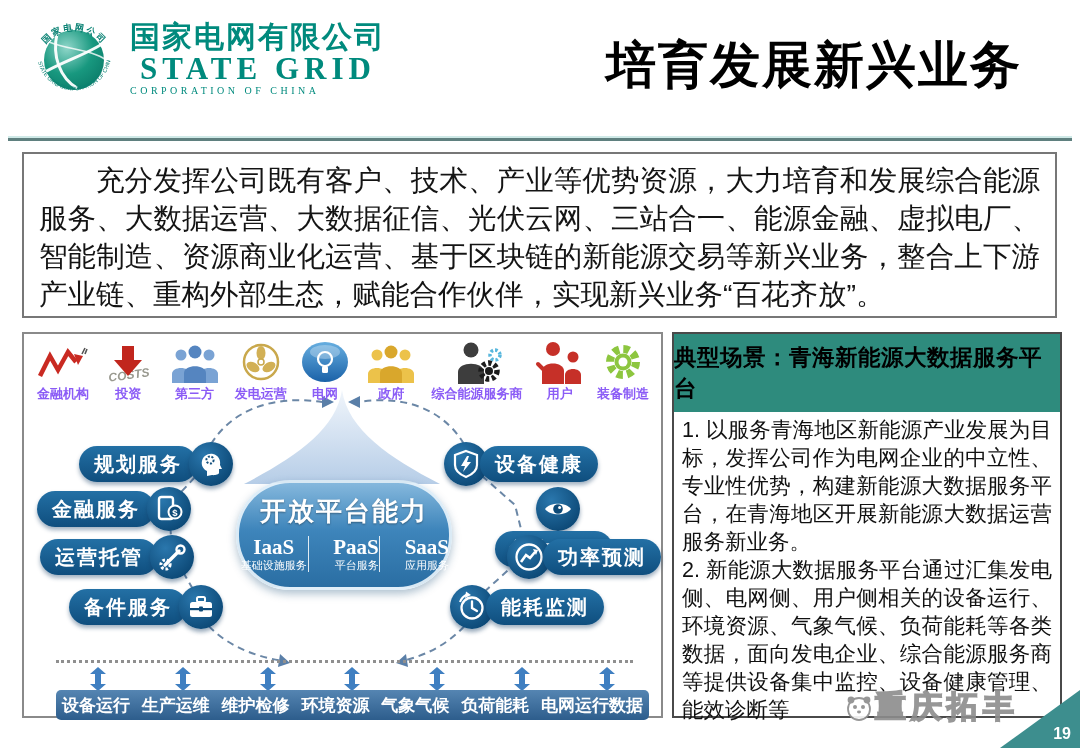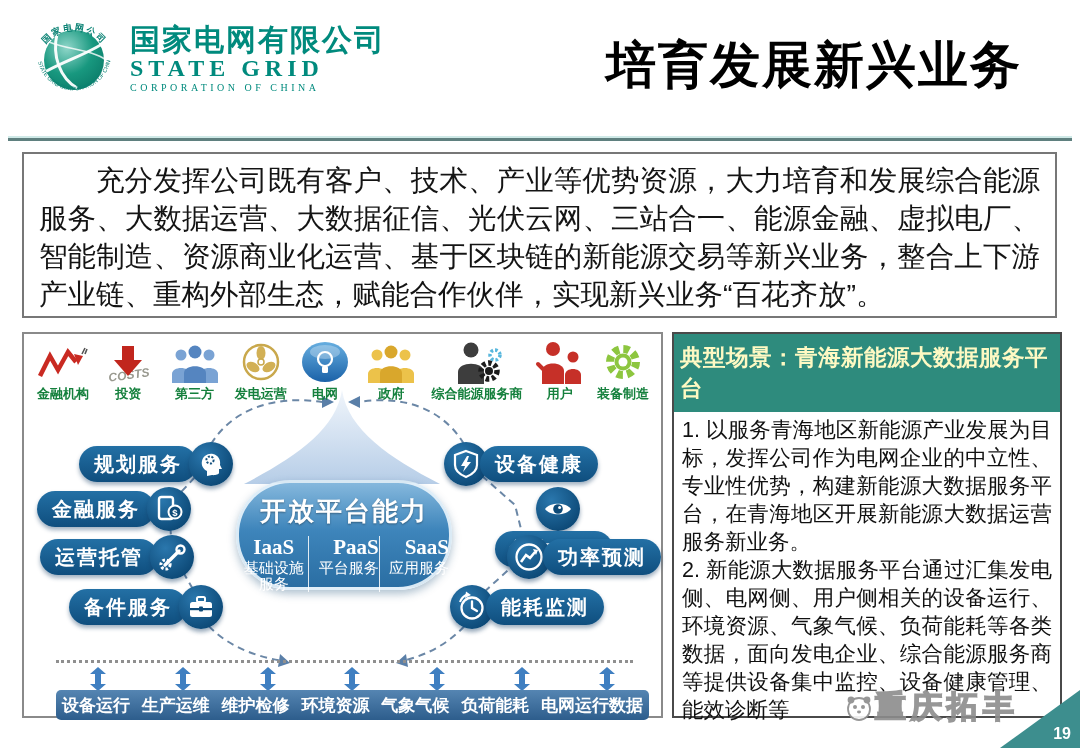--- a/index.html
+++ b/index.html
@@ -3,51 +3,51 @@
 <meta charset="utf-8">
 <style>
   html,body{margin:0;padding:0;background:#e8e8e8;}
   .page{position:relative;width:1080px;height:748px;background:#fff;overflow:hidden;
         font-family:"Liberation Sans","DejaVu Sans",sans-serif;}
 
   
   .logo-block{position:absolute;left:26px;top:8px;display:flex;align-items:center;}
   .logo-text{margin-left:8px;color:#008a7d;}
   .logo-cn{font-size:30px;font-weight:bold;letter-spacing:2px;line-height:1.1;}
-  .logo-en{font-family:"Liberation Serif","DejaVu Serif",serif;font-size:24px;font-weight:bold;letter-spacing:5px;line-height:1.05;}
+  .logo-en{font-family:"Liberation Serif","DejaVu Serif",serif;font-size:31px;font-weight:bold;letter-spacing:5px;line-height:1.05;text-align:center;}
   .logo-sub{font-family:"Liberation Serif","DejaVu Serif",serif;font-size:10px;letter-spacing:3.5px;}
   .slide-title{position:absolute;right:58px;top:32px;font-size:50px;font-weight:bold;color:#000;letter-spacing:2px;}
   .divider{position:absolute;left:8px;right:8px;top:136px;height:5px;
            background:linear-gradient(to bottom,#cfe9e7 0 38%,#5f807f 38% 100%);}
 
   
   .intro{position:absolute;left:22px;top:152px;width:1035px;height:166px;border:2px solid #777;
          box-sizing:border-box;background:#fff;padding:7px 15px 16px 15px;}
   .intro p{margin:0;text-indent:2em;font-size:28.5px;line-height:38px;color:#141414;text-align:justify;}
 
   
   .diagram{position:absolute;left:22px;top:332px;width:641px;height:386px;border:2px solid #8a8a8a;
            box-sizing:border-box;background:#fff;}
   .connector-svg{position:absolute;left:0;top:0;z-index:1;pointer-events:none;}
   .stakeholders{position:absolute;left:0;right:0;top:5px;display:flex;justify-content:space-between;
                 padding:0 12px;z-index:2;}
   .stakeholder{display:flex;flex-direction:column;align-items:center;}
   .sk-icon{height:45px;display:flex;align-items:flex-end;justify-content:center;}
-  .sk-label{font-size:13px;font-weight:bold;color:#15803d;margin-top:1px;white-space:nowrap;}
+  .sk-label{font-size:13px;font-weight:bold;color:#8b5cf6;margin-top:1px;white-space:nowrap;}
 
   .capsule{position:absolute;left:212px;top:146px;width:216px;height:110px;border-radius:54px;z-index:3;
            background:linear-gradient(to bottom,#85b8dd 0,#3e85bb 45%,#2a6ea3 100%);
            border:3px solid rgba(235,245,252,.9);box-sizing:border-box;
            box-shadow:0 4px 8px rgba(30,80,120,.35);color:#fff;text-align:center;}
   .capsule-title{font-size:26px;font-weight:bold;margin-top:11px;letter-spacing:2px;text-shadow:0 1px 2px rgba(0,0,0,.35);}
   .tiers{display:flex;margin-top:7px;}
   .tier{flex:1;line-height:1.05;}
   .tier + .tier{border-left:1px solid rgba(255,255,255,.85);text-align:right;}
   .tier-name{font-family:"Liberation Serif","DejaVu Serif",serif;font-size:21px;font-weight:bold;}
-  .tier-desc{font-size:15px;margin-top:2px;}
+  .tier-desc{font-size:11px;margin-top:2px;}
 
   .svc{position:absolute;display:flex;align-items:center;z-index:4;}
   .svc-pill{width:118px;height:36px;border-radius:18px;line-height:36px;text-align:center;
             background:linear-gradient(to bottom,#2370a5 0,#0f4e7e 100%);
             color:#fff;font-size:20px;font-weight:bold;letter-spacing:2px;
             box-shadow:0 3px 4px rgba(20,60,100,.4);}
   .svc-circle{width:44px;height:44px;border-radius:50%;flex:0 0 44px;
               background:radial-gradient(circle at 35% 30%,#2a77ad,#0d4a78 75%);
               box-shadow:0 3px 4px rgba(20,60,100,.45);display:flex;align-items:center;justify-content:center;}
   .svc.left .svc-circle{margin-left:-8px;}
@@ -56,21 +56,21 @@
   .dotted-line{position:absolute;left:32px;right:28px;top:326px;border-top:3px dotted #8f8f8f;z-index:2;}
   .arrows-row{position:absolute;left:32px;right:12px;top:333px;display:flex;justify-content:space-around;z-index:2;}
   .data-bar{position:absolute;left:32px;right:12px;top:356px;height:30px;border-radius:5px;z-index:2;
             background:linear-gradient(to bottom,#5585b2 0,#2d5d8c 100%);
             display:flex;justify-content:space-around;align-items:center;}
   .data-bar span{color:#fff;font-size:17px;font-weight:bold;white-space:nowrap;}
 
   
   .case-panel{position:absolute;left:672px;top:332px;width:390px;height:386px;border:2px solid #4a4a4a;
               box-sizing:border-box;background:#fff;}
-  .case-header{background:#2e8b7d;color:#fef9c3;font-size:22.5px;font-weight:bold;padding:8px 6px;letter-spacing:0.5px;}
+  .case-header{background:#2e8b7d;color:#000000;font-size:22.5px;font-weight:bold;padding:8px 0;letter-spacing:0.5px;}
   .case-body{padding:4px 8px;font-size:21.5px;line-height:28px;color:#111;text-align:justify;}
   .case-body p{margin:0;}
 
   
   .watermark{position:absolute;left:843px;top:686px;display:flex;align-items:center;z-index:20;opacity:.9;}
   .watermark-text{font-size:31px;font-weight:bold;letter-spacing:5px;color:transparent;
                   -webkit-text-stroke:1.6px #8c8c8c;}
   .corner{position:absolute;right:0;bottom:0;width:80px;height:58px;background:#3d8e8e;
           clip-path:polygon(100% 0,100% 100%,0 100%);z-index:10;}
   .page-num{position:absolute;right:9px;bottom:5px;color:#fff;font-size:16px;font-weight:bold;z-index:11;}

